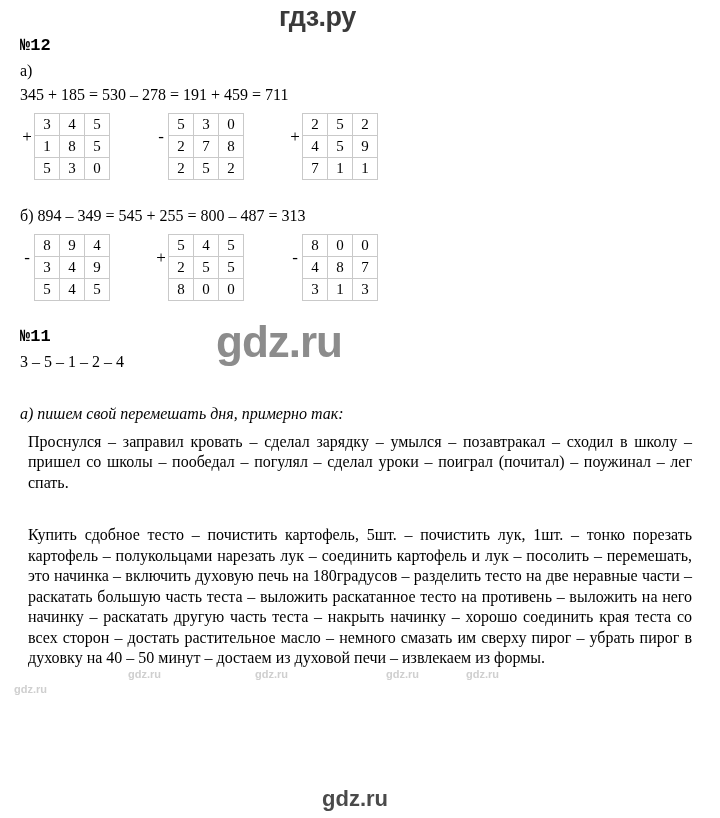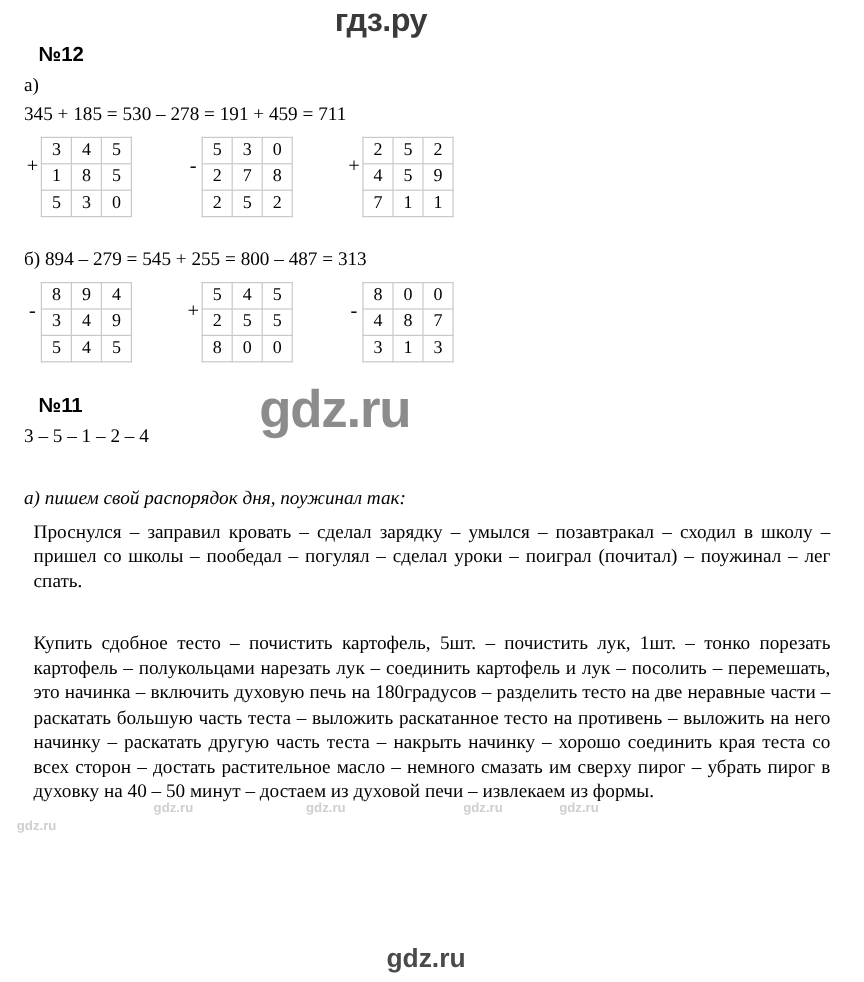--- a/index.html
+++ b/index.html
@@ -60,22 +60,22 @@
   
   .content {
     position: absolute;
     left: 20px;
     top: 36px;
     width: 680px;
   }
   .task-num {
     font-size: 17px;
     font-weight: bold;
-    margin: 0 0 6px 12px;
-    font-family: Liberation Sans, sans-serif;
+    margin: 0 0 6px 0;
+    font-family: Liberation Mono, monospace;
   }
   .line {
     font-size: 16px;
     margin: 0 0 4px 0;
     line-height: 1.25;
   }
   .para {
     font-size: 16px;
     margin: 8px;
     line-height: 1.28;
@@ -209,21 +209,21 @@
             <td>7</td>
             <td>1</td>
             <td>1</td>
           </tr>
         </tbody>
           </table>
       </div>
     </div>
 
     <div class="spacer-26"></div>
-    <div class="line">б) 894 – 279 = 545 + 255 = 800 – 487 = 313</div>
+    <div class="line">б) 894 – 349 = 545 + 255 = 800 – 487 = 313</div>
 
     <div class="calc-row">
       <div class="calc">
         <div class="calc-sign">-</div>
         <table class="grid">
           <tbody>
               <tr>
             <td>8</td>
             <td>9</td>
             <td>4</td>
@@ -290,19 +290,19 @@
     </div>
 
     <div class="spacer-26"></div>
 
     <div class="task-num">№11</div>
     <div class="line">3 – 5 – 1 – 2 – 4</div>
 
     <div class="spacer-20"></div>
 
     <div class="spacer-8"></div>
-    <div class="line italic">а) пишем свой распорядок дня, поужинал так:</div>
+    <div class="line italic">а) пишем свой перемешать дня, примерно так:</div>
     <div class="para">Проснулся – заправил кровать – сделал зарядку – умылся – позавтракал – сходил в школу – пришел со школы – пообедал – погулял – сделал уроки – поиграл (почитал) – поужинал – лег спать.</div>
     <div class="spacer-16"></div>
     <div class="para">Купить сдобное тесто – почистить картофель, 5шт. – почистить лук, 1шт. – тонко порезать картофель – полукольцами нарезать лук – соединить картофель и лук – посолить – перемешать, это начинка – включить духовую печь на 180градусов – разделить тесто на две неравные части – раскатать большую часть теста – выложить раскатанное тесто на противень – выложить на него начинку – раскатать другую часть теста – накрыть начинку – хорошо соединить края теста со всех сторон – достать растительное масло – немного смазать им сверху пирог – убрать пирог в духовку на 40 – 50 минут – достаем из духовой печи – извлекаем из формы.</div>
 
   </div>
 </div>
 
 </body></html>

